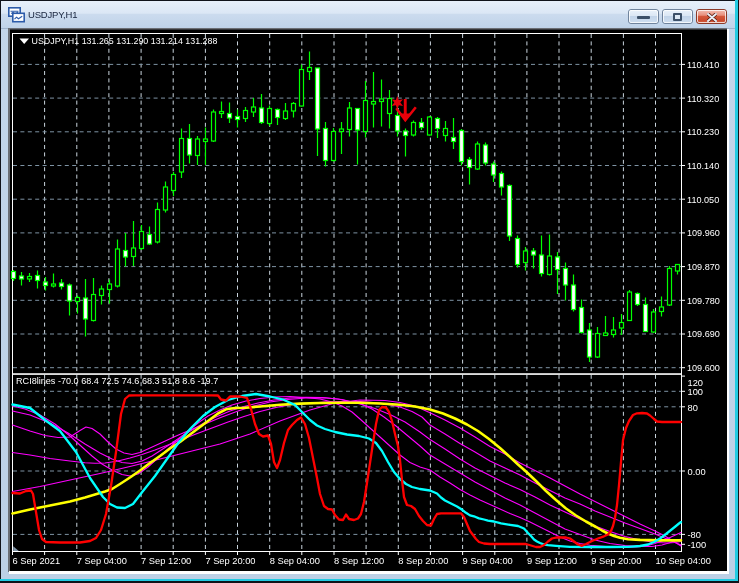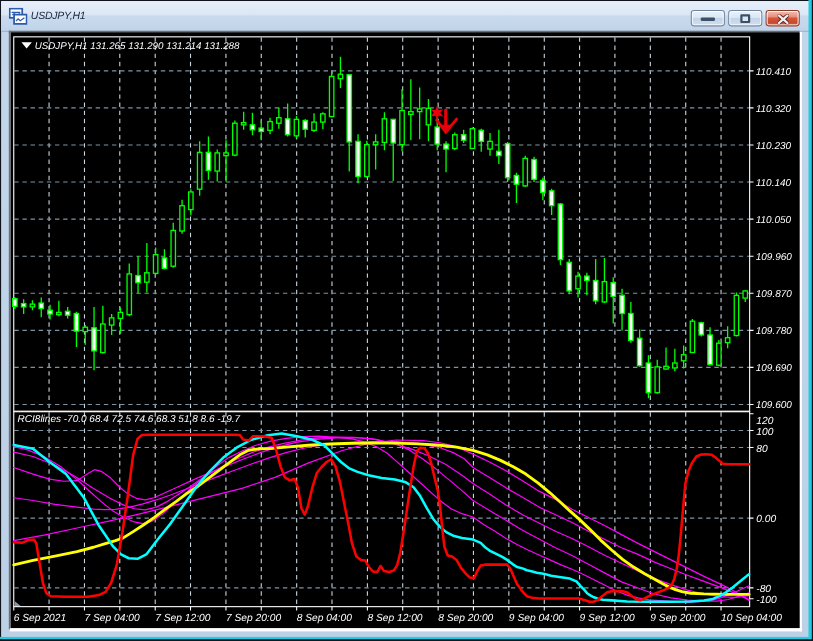--- a/index.html
+++ b/index.html
@@ -1,16 +1,16 @@
 <!DOCTYPE html>
 <html><head><meta charset="utf-8"><style>
 html,body{margin:0;padding:0;background:#000;}
 *{box-sizing:border-box;}
 #win{position:relative;width:739px;height:583px;background:#10131a;overflow:hidden;
-  font-family:"Liberation Sans",sans-serif;font-style:italic;}
+  font-family:"Liberation Sans",sans-serif;}
 #frame{position:absolute;left:1px;top:1px;width:736px;height:580px;
   background:linear-gradient(#c3d6ea,#bcd0e6);}
 #cyanR{position:absolute;right:1.5px;top:0px;width:2.5px;height:581px;background:#23cbe2;}
 #cyanB{position:absolute;left:0px;bottom:2px;width:737px;height:2.5px;background:#23cbe2;}
 #title{position:absolute;left:1px;top:1px;width:736px;height:27.6px;
   background:linear-gradient(#e7f0fa 0%,#dbe7f5 45%,#cbdbee 50%,#bfd3e9 100%);
   border-bottom:1px solid #9fb4cc;}
 #title .cap{position:absolute;left:27px;top:8px;font-size:9.5px;letter-spacing:-0.2px;color:#17233c;}
 #sunkL{position:absolute;left:7.8px;top:28px;width:2.7px;height:544px;background:#6b6f75;}
 #sunkT{position:absolute;left:7.8px;top:28.2px;width:719.7px;height:1.8px;background:#6b6f75;}

